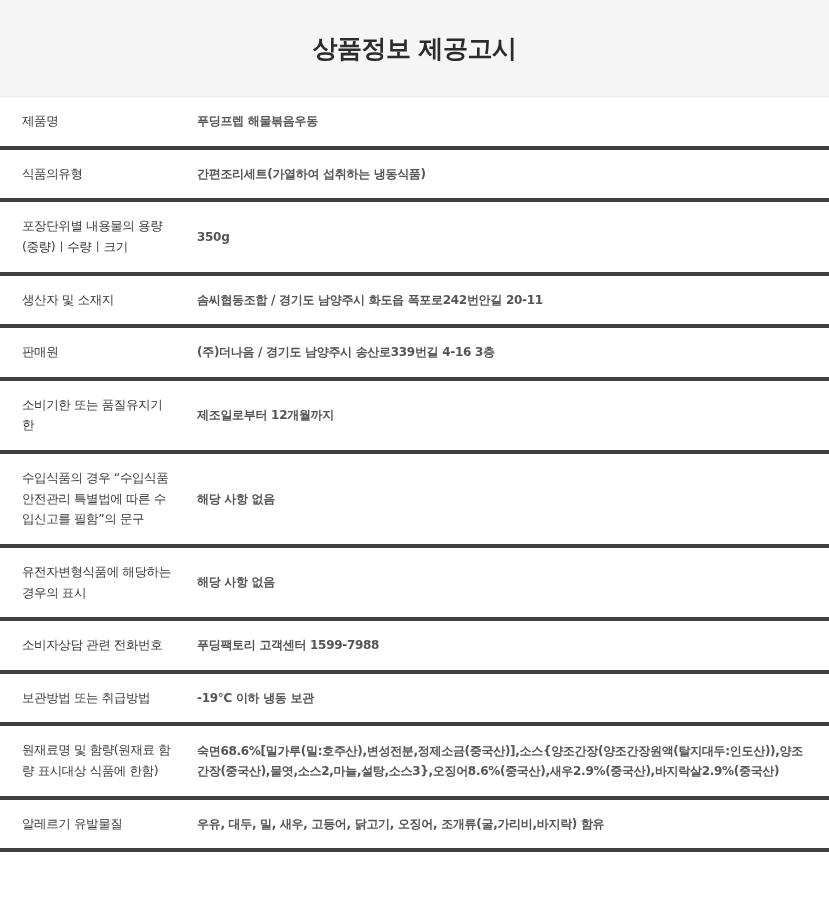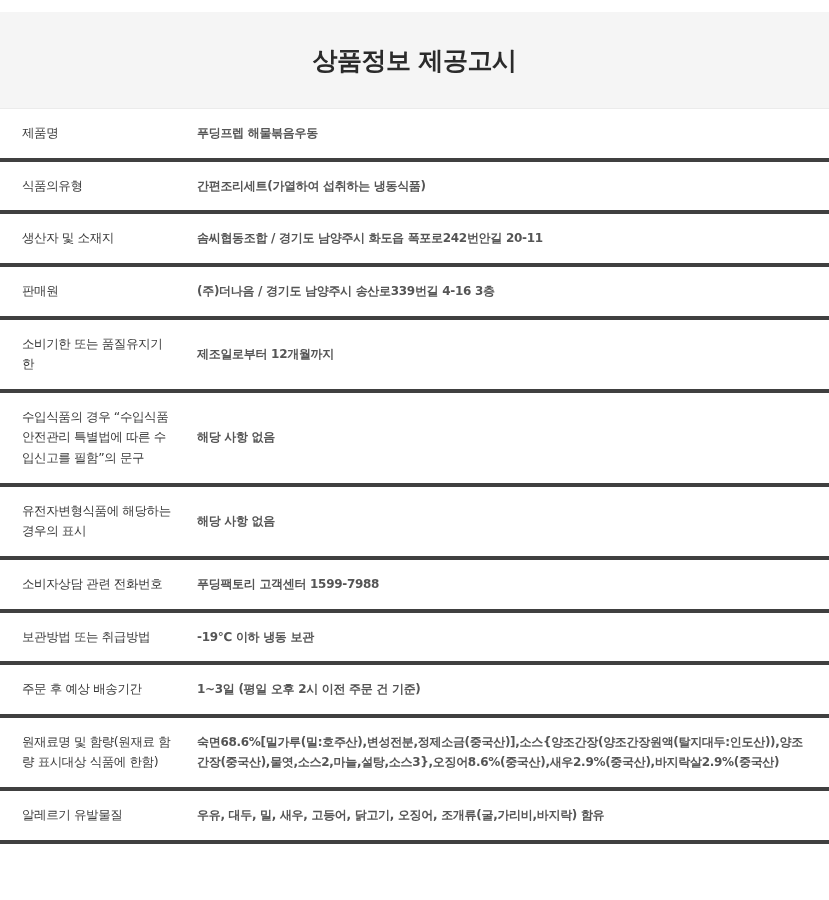--- a/index.html
+++ b/index.html
@@ -18,21 +18,20 @@
     min-height: 900px;
     box-sizing: border-box;
     background: #ffffff;
   }
   .header {
     background: #f5f5f5;
     height: 96px;
     display: flex;
     align-items: center;
     justify-content: center;
-    margin-top: 12px;
   }
   .header-title {
     font-size: 25px;
     font-weight: bold;
     color: #2b2b2b;
     letter-spacing: -0.5px;
   }
   table.info-table {
     width: 100%;
     border-collapse: collapse;
@@ -87,20 +86,26 @@
           <span class="cell-line">푸딩프렙 해물볶음우동</span>
         </td>
       </tr>
       <tr>
         <th>식품의유형</th>
         <td>
           <span class="cell-line">간편조리세트(가열하여 섭취하는 냉동식품)</span>
         </td>
       </tr>
       <tr>
+        <th>포장단위별 내용물의 용량(중량)ㅣ수량ㅣ크기</th>
+        <td>
+          <span class="cell-line">350g</span>
+        </td>
+      </tr>
+      <tr>
         <th>생산자 및 소재지</th>
         <td>
           <span class="cell-line">솜씨협동조합 / 경기도 남양주시 화도읍 폭포로242번안길 20-11</span>
         </td>
       </tr>
       <tr>
         <th>판매원</th>
         <td>
           <span class="cell-line">(주)더나음 / 경기도 남양주시 송산로339번길 4-16 3층</span>
         </td>
@@ -129,26 +134,20 @@
           <span class="cell-line">푸딩팩토리 고객센터 1599-7988</span>
         </td>
       </tr>
       <tr>
         <th>보관방법 또는 취급방법</th>
         <td>
           <span class="cell-line">-19℃ 이하 냉동 보관</span>
         </td>
       </tr>
       <tr>
-        <th>주문 후 예상 배송기간</th>
-        <td>
-          <span class="cell-line">1~3일 (평일 오후 2시 이전 주문 건 기준)</span>
-        </td>
-      </tr>
-      <tr>
         <th>원재료명 및 함량(원재료 함량 표시대상 식품에 한함)</th>
         <td>
           <span class="cell-line">숙면68.6%[밀가루(밀:호주산),변성전분,정제소금(중국산)],소스{양조간장(양조간장원액(탈지대두:인도산)),양조간장(중국산),물엿,소스2,마늘,설탕,소스3},오징어8.6%(중국산),새우2.9%(중국산),바지락살2.9%(중국산)</span>
         </td>
       </tr>
       <tr>
         <th>알레르기 유발물질</th>
         <td>
           <span class="cell-line">우유, 대두, 밀, 새우, 고등어, 닭고기, 오징어, 조개류(굴,가리비,바지락) 함유</span>
         </td>

